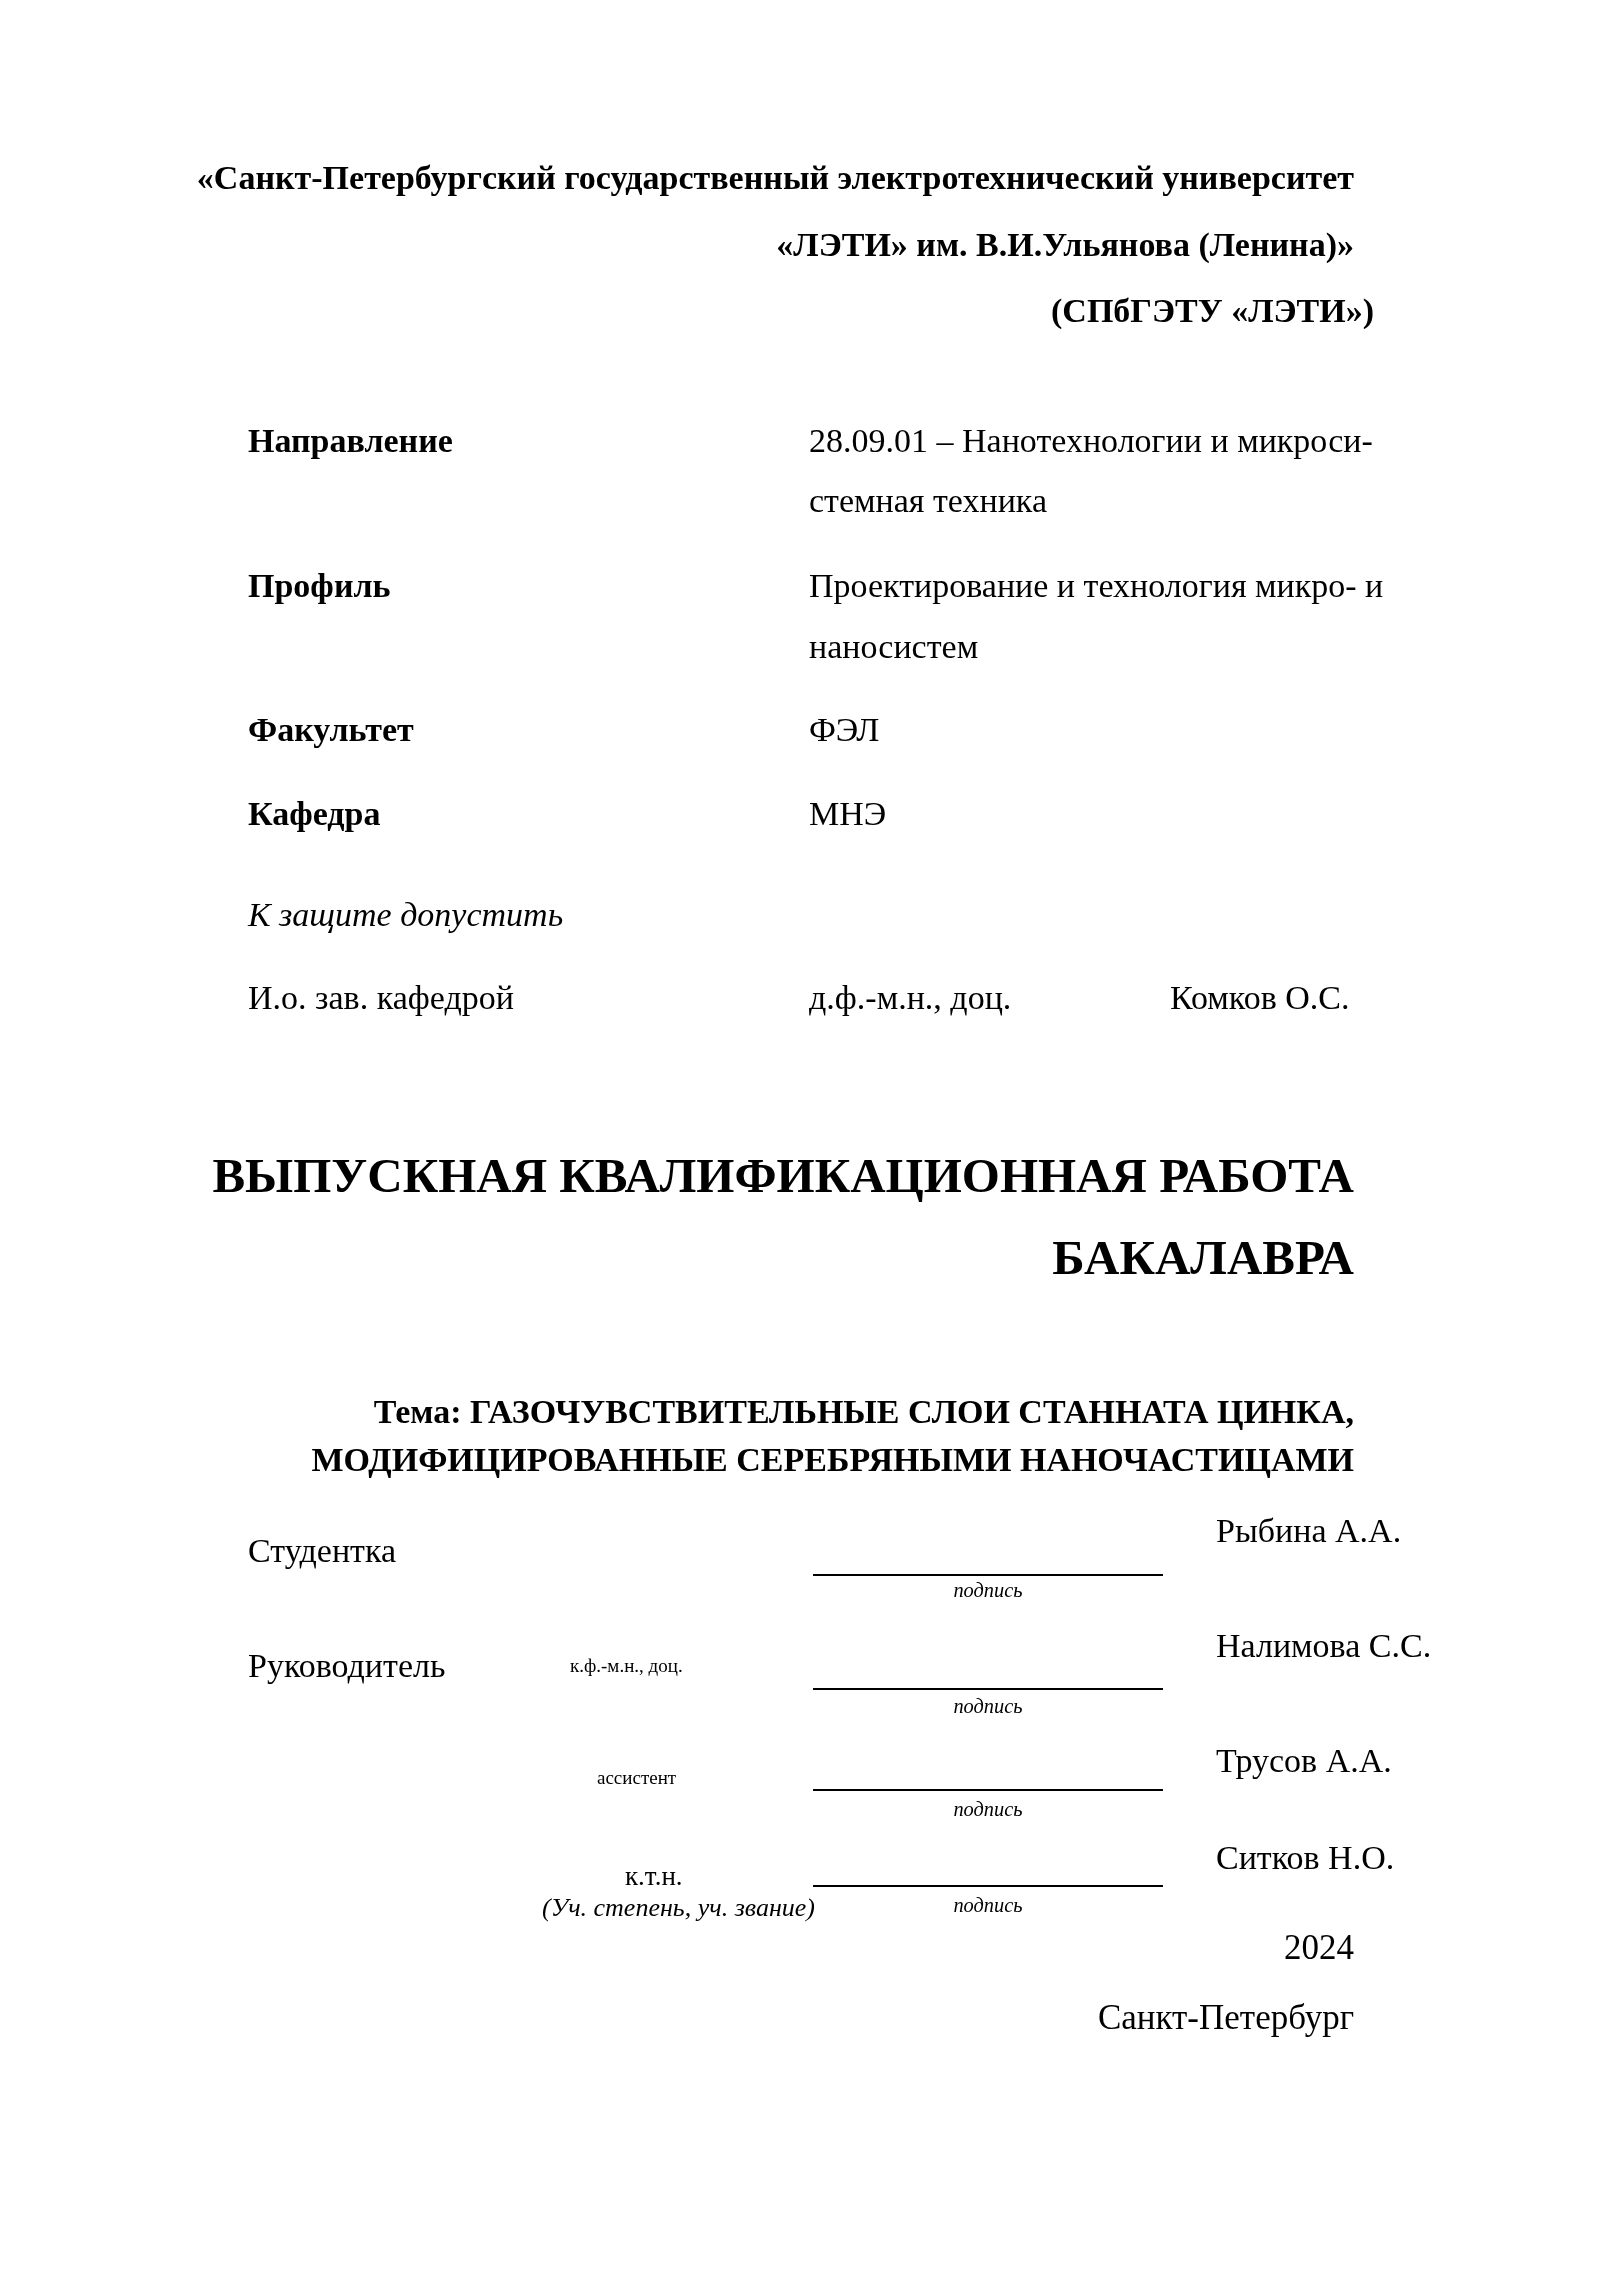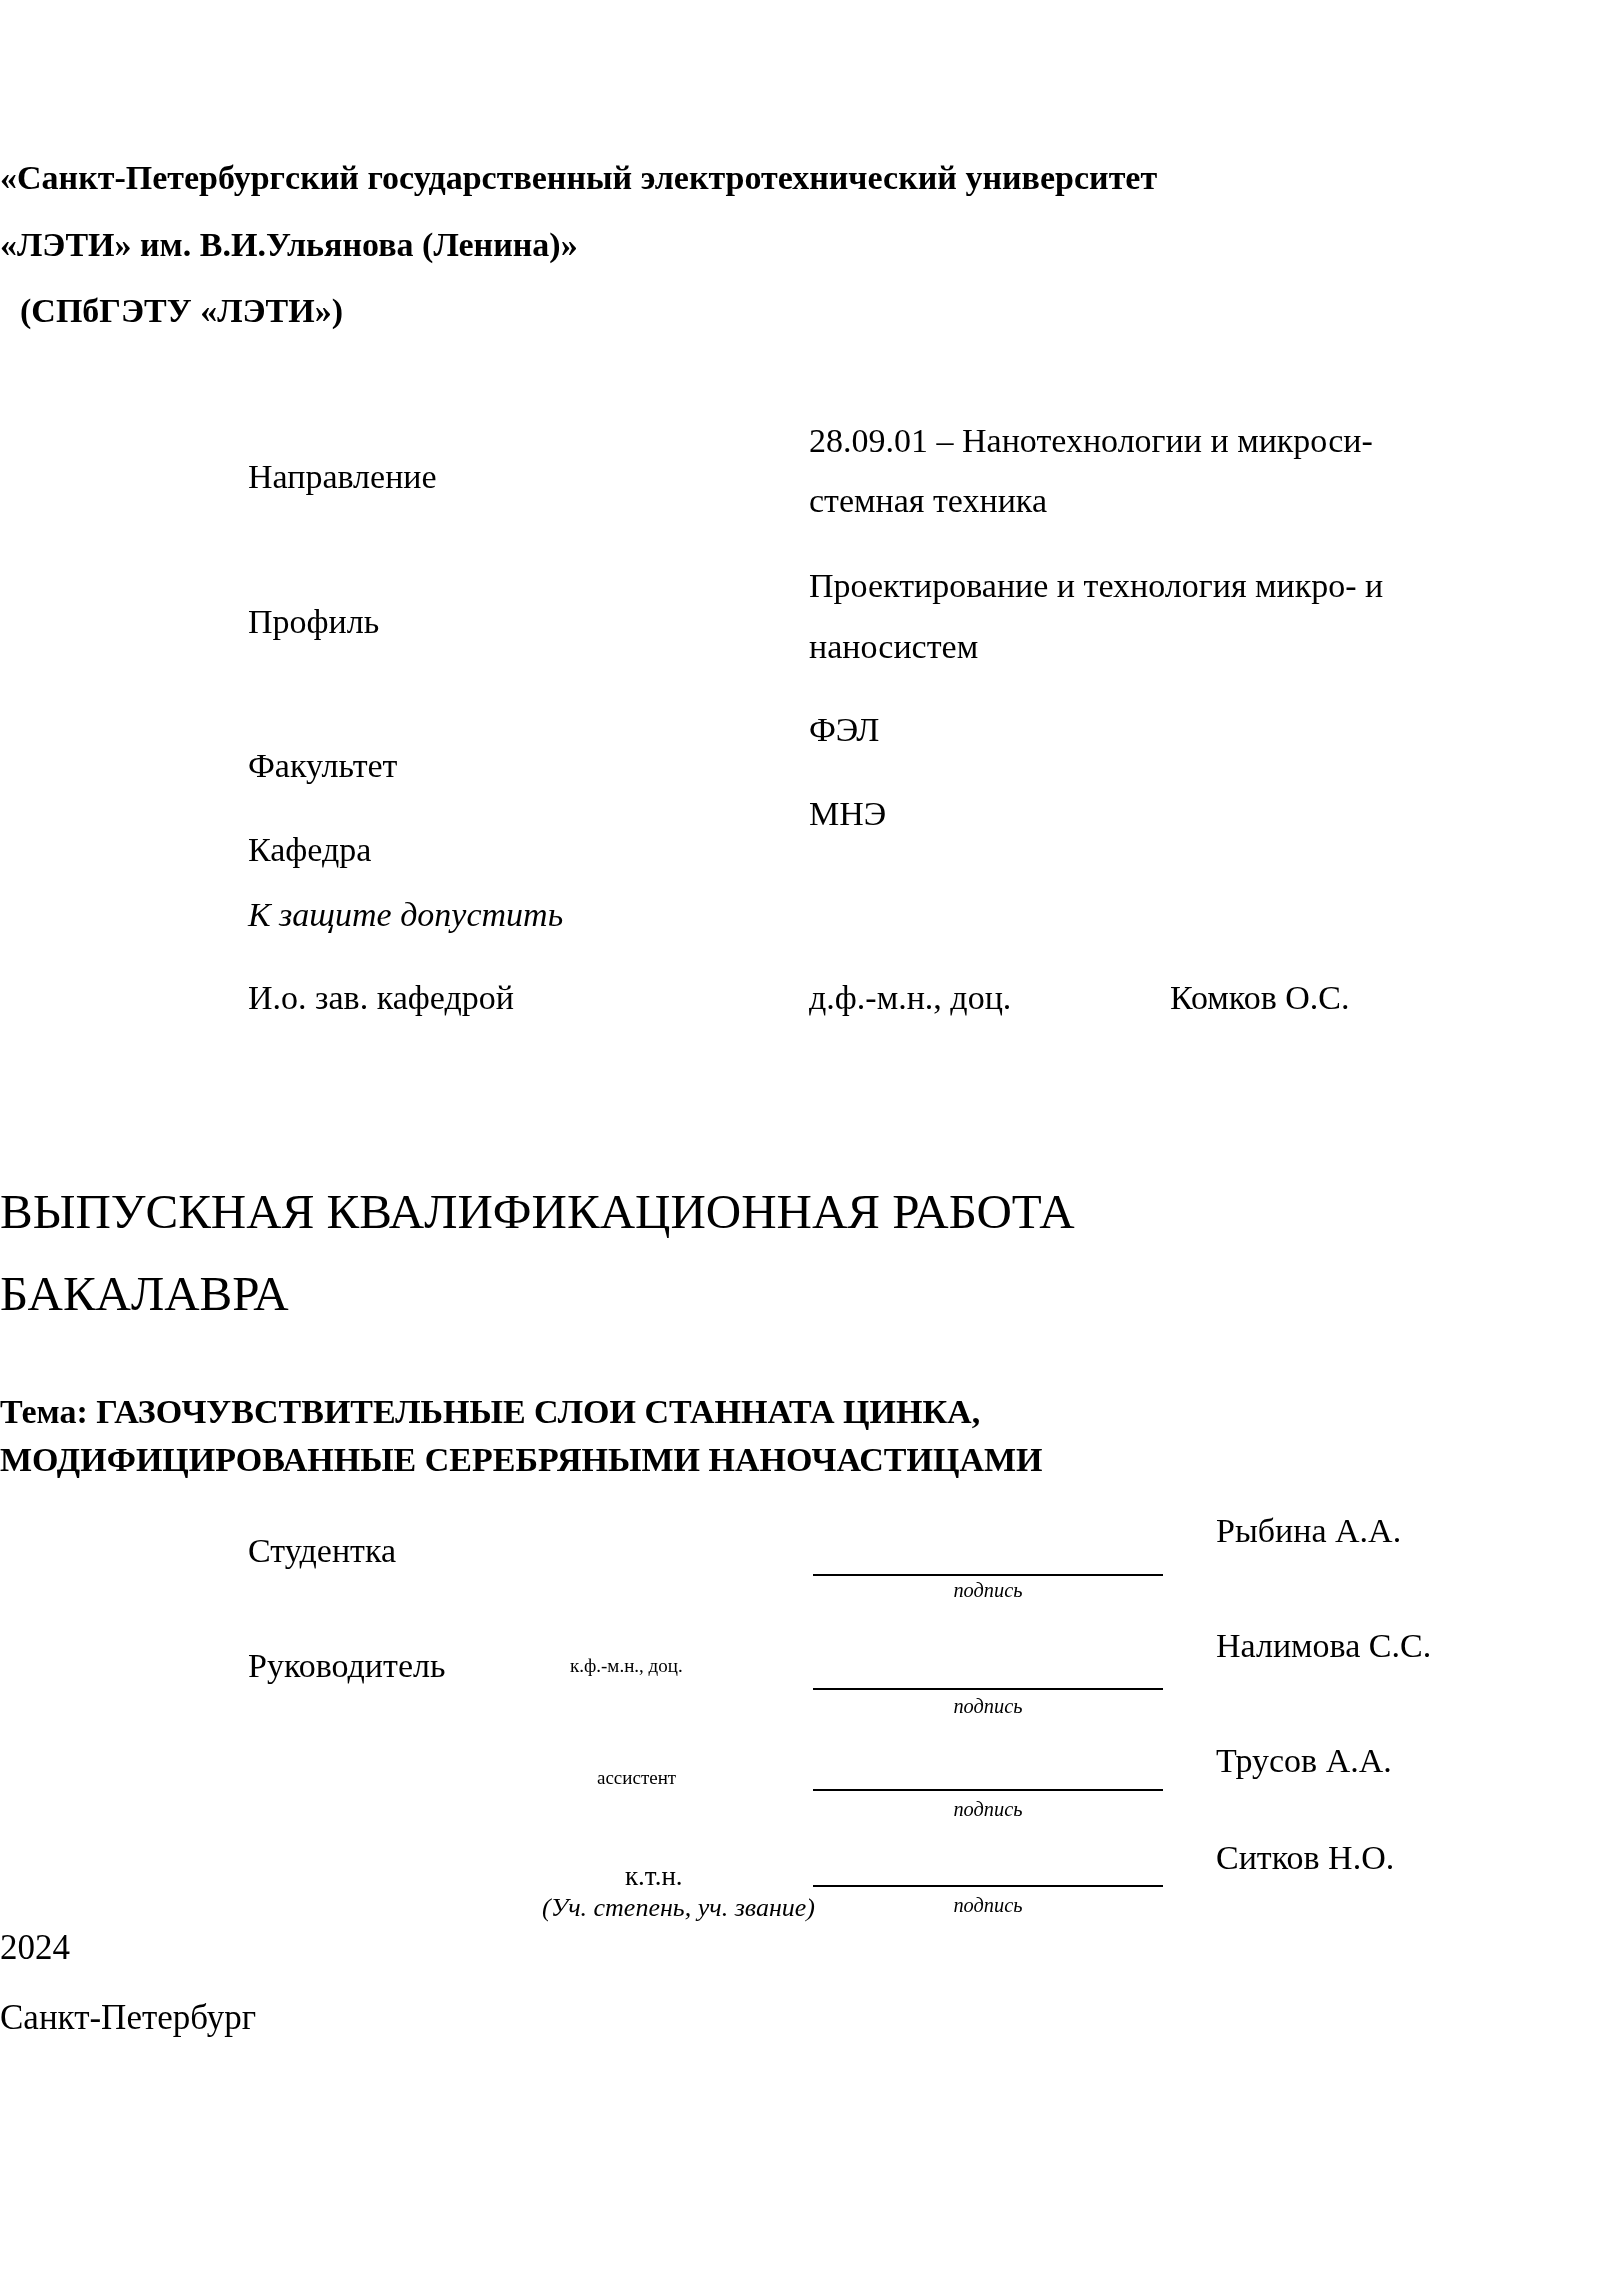--- a/index.html
+++ b/index.html
@@ -1,20 +1,20 @@
 <!DOCTYPE html>
 <html style="font-size:12.6px"><head>
 <meta charset="utf-8">
 <style>
   html, body { margin: 0; padding: 0; background: #ffffff; }
   body { width: 1623px; height: 2295px; position: relative; overflow: hidden;
          font-family: "Liberation Serif", "DejaVu Serif", serif; color: #000; }
   .abs { position: absolute; white-space: nowrap; line-height: 1; }
-  .center { left: 0; width: 1354px; text-align: left; }
-  .b { font-weight: normal; margin-top: 36px; }
+  .center { left: 0; width: 1354px; text-align: right; }
+  .b { font-weight: bold; }
   .i { font-style: italic; }
   .f43 { font-size: 34px; }
   .f45 { font-size: 35px; }
   .f40 { font-size: 27px; }
   .f62 { font-size: 49px; }
   .f43b { font-size: 34px; font-weight: bold; }
   .f28i { font-size: 26px; font-style: italic; }
   .f34 { font-size: 19px; }
   .sigline { position: absolute; height: 2.4px; background: #000; width: 350px; left: 813px; }
   .caption { position: absolute; width: 350px; left: 813px; text-align: center;

